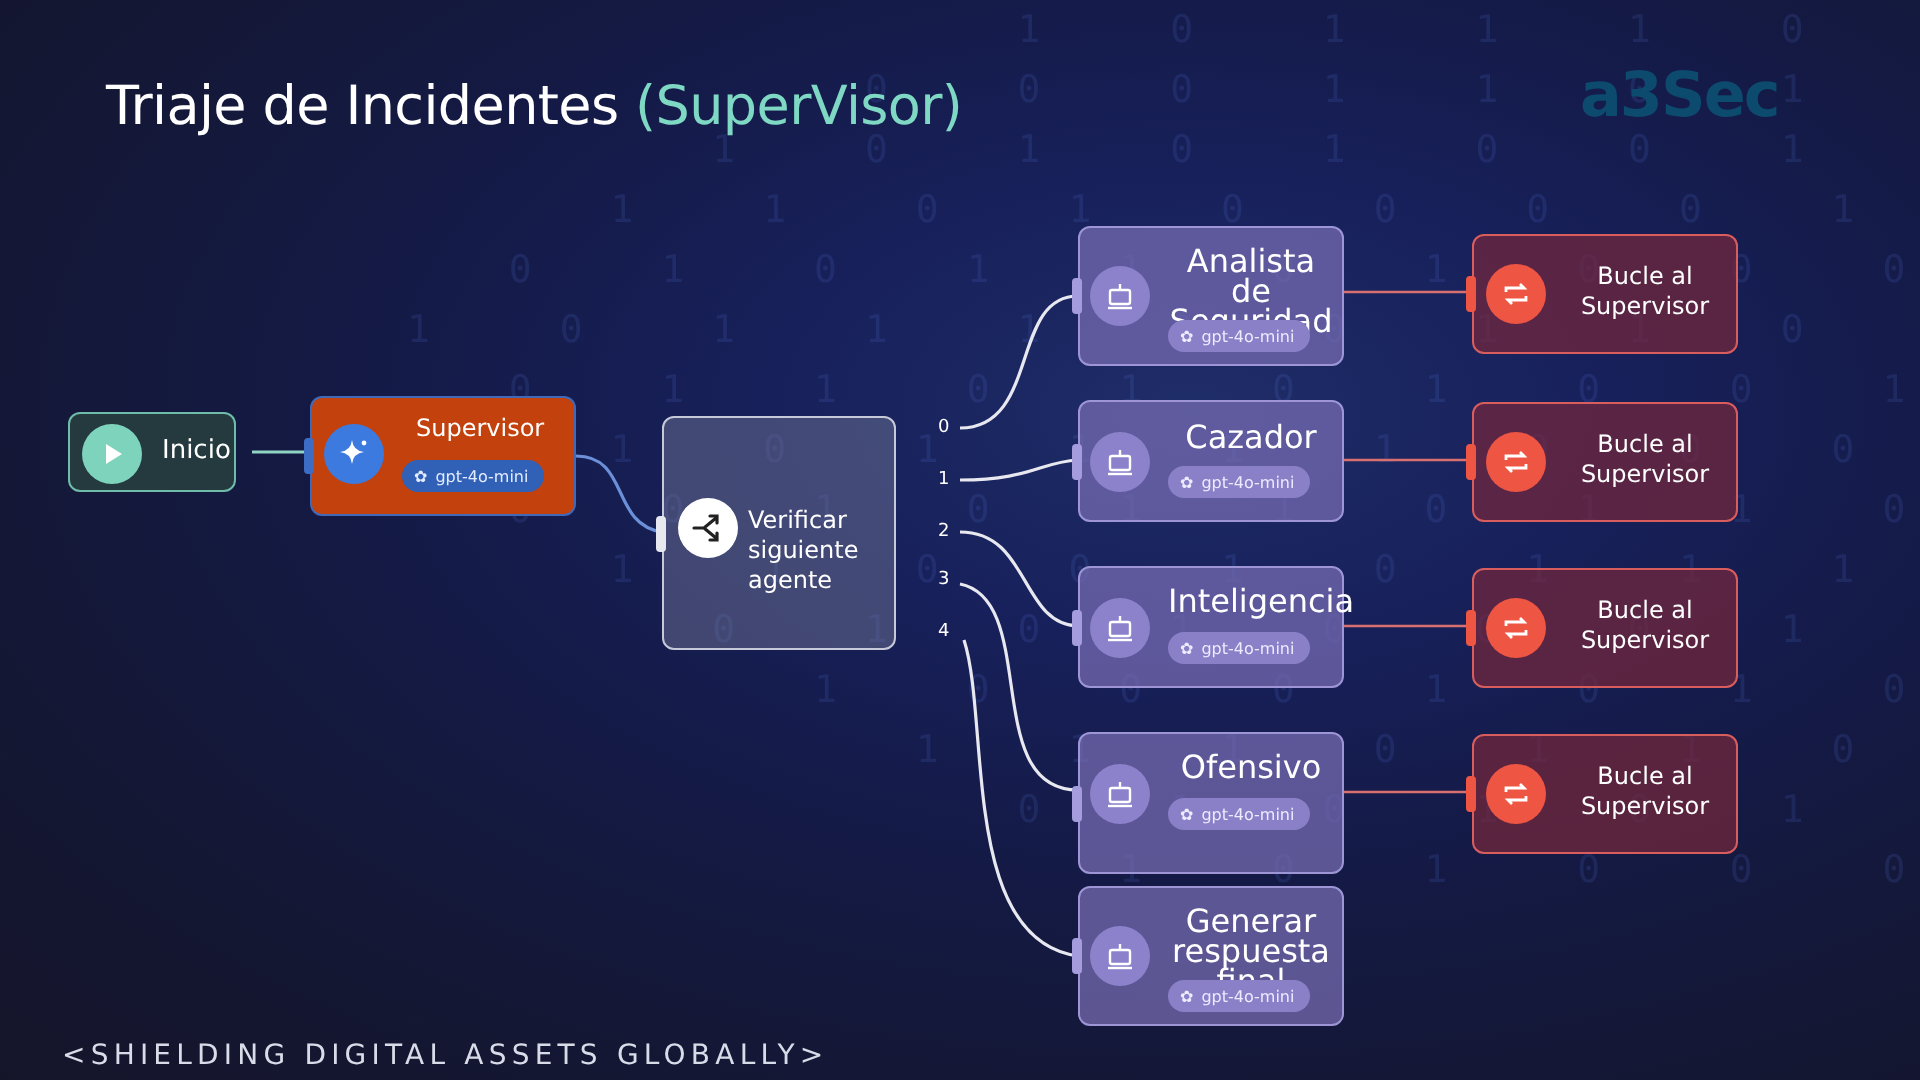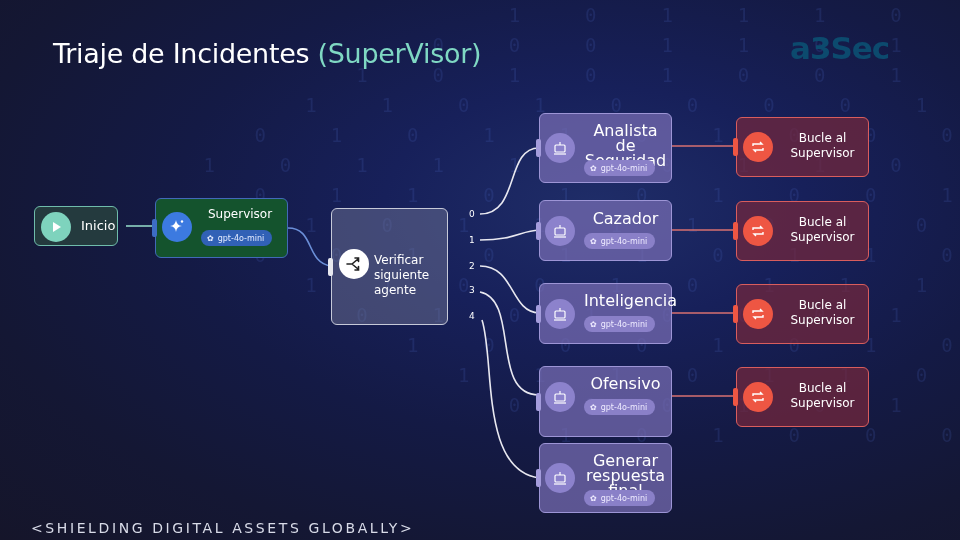--- a/index.html
+++ b/index.html
@@ -37,21 +37,21 @@
     position: absolute; width: 30px; height: 30px; border-radius: 50%;
     display: flex; align-items: center; justify-content: center;
   }
   .handle {
     position: absolute; left: -4px; width: 5px; height: 18px; border-radius: 2px;
     top: 50%; transform: translateY(-50%);
   }
   .node-start { left: 34px; top: 206px; width: 84px; height: 40px; background: #243a3e; border: 1.5px solid #6fbcab; }
   .node-start .icon-circle { left: 6px; top: 5px; background: #7ed3bd; }
   .node-start .label { position: absolute; left: 46px; top: 11px; font-size: 13px; }
-  .node-sup { left: 155px; top: 198px; width: 133px; height: 60px; background: #14532d; border: 1.5px solid #4169b8; }
+  .node-sup { left: 155px; top: 198px; width: 133px; height: 60px; background: #c2410c; border: 1.5px solid #4169b8; }
   .node-sup .icon-circle { left: 6px; top: 13px; background: #3c7ae0; }
   .node-sup .handle { background: #3d6cc4; }
   .node-sup .label { position: absolute; left: 52px; top: 8px; font-size: 12px; }
   .pill {
     position: absolute; height: 16px; border-radius: 8px; font-size: 8px;
     display: flex; align-items: center; padding: 0 8px 0 6px; gap: 4px; white-space: nowrap;
   }
   .node-sup .pill { left: 45px; top: 31px; background: #3161b6; color: #e4ecff; }
   .node-verify { left: 331px; top: 208px; width: 117px; height: 117px; background: rgba(120,125,155,0.45); border: 1.5px solid #c6c9d8; }
   .node-verify .icon-circle { left: 7px; top: 40px; background: #fff; }

